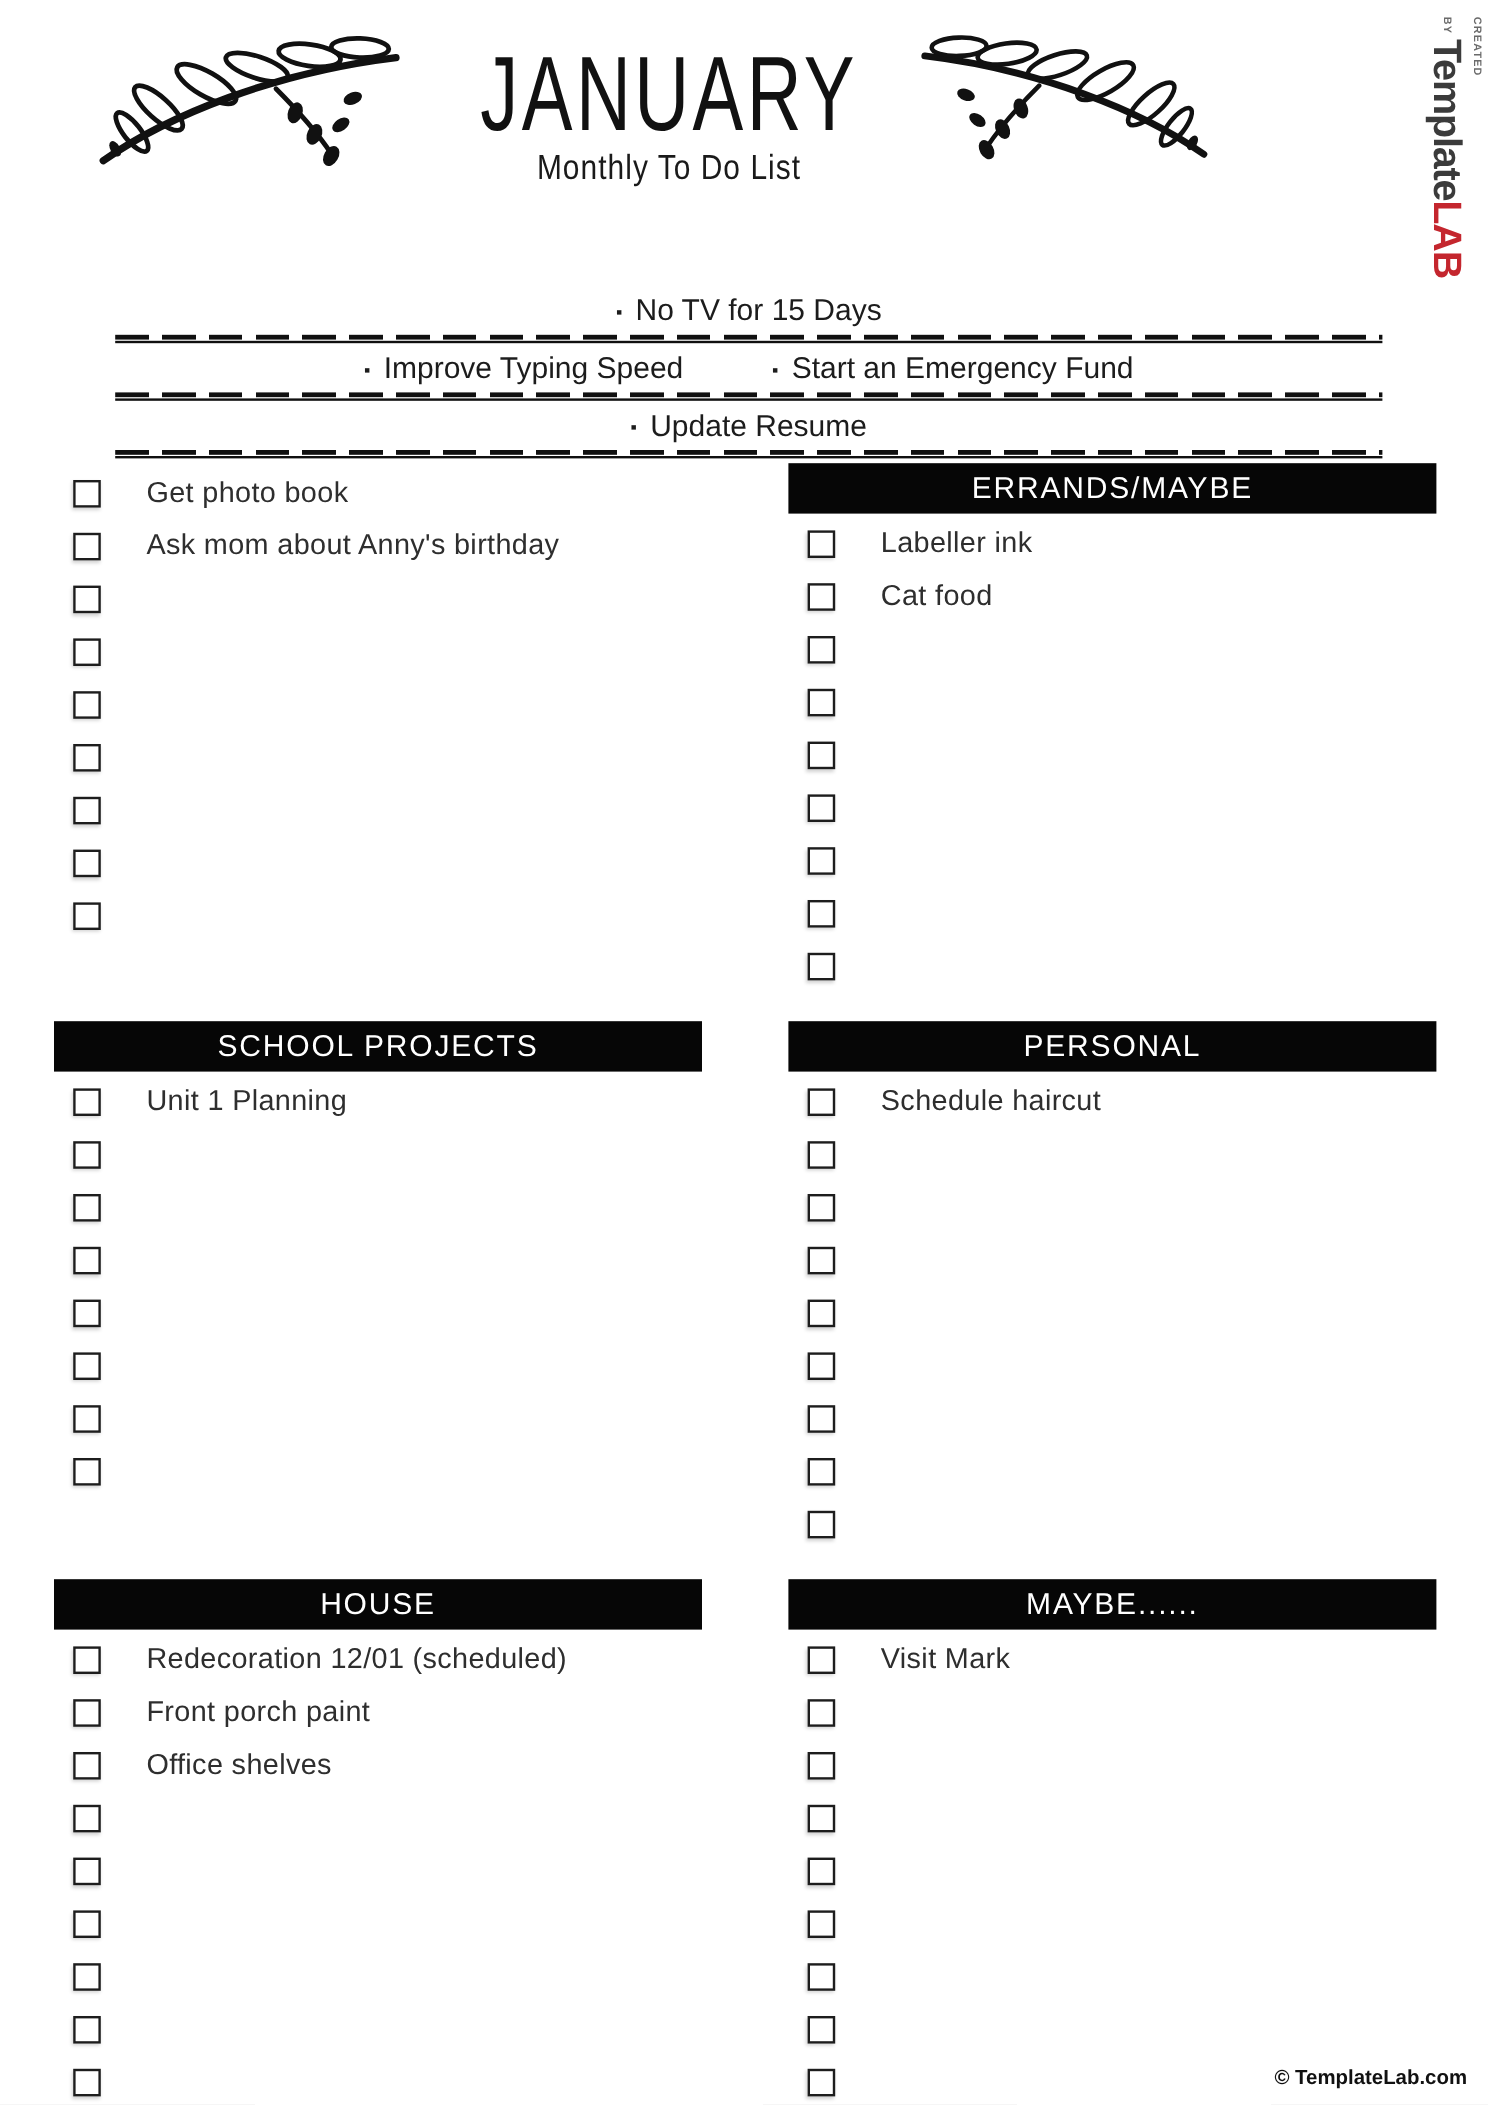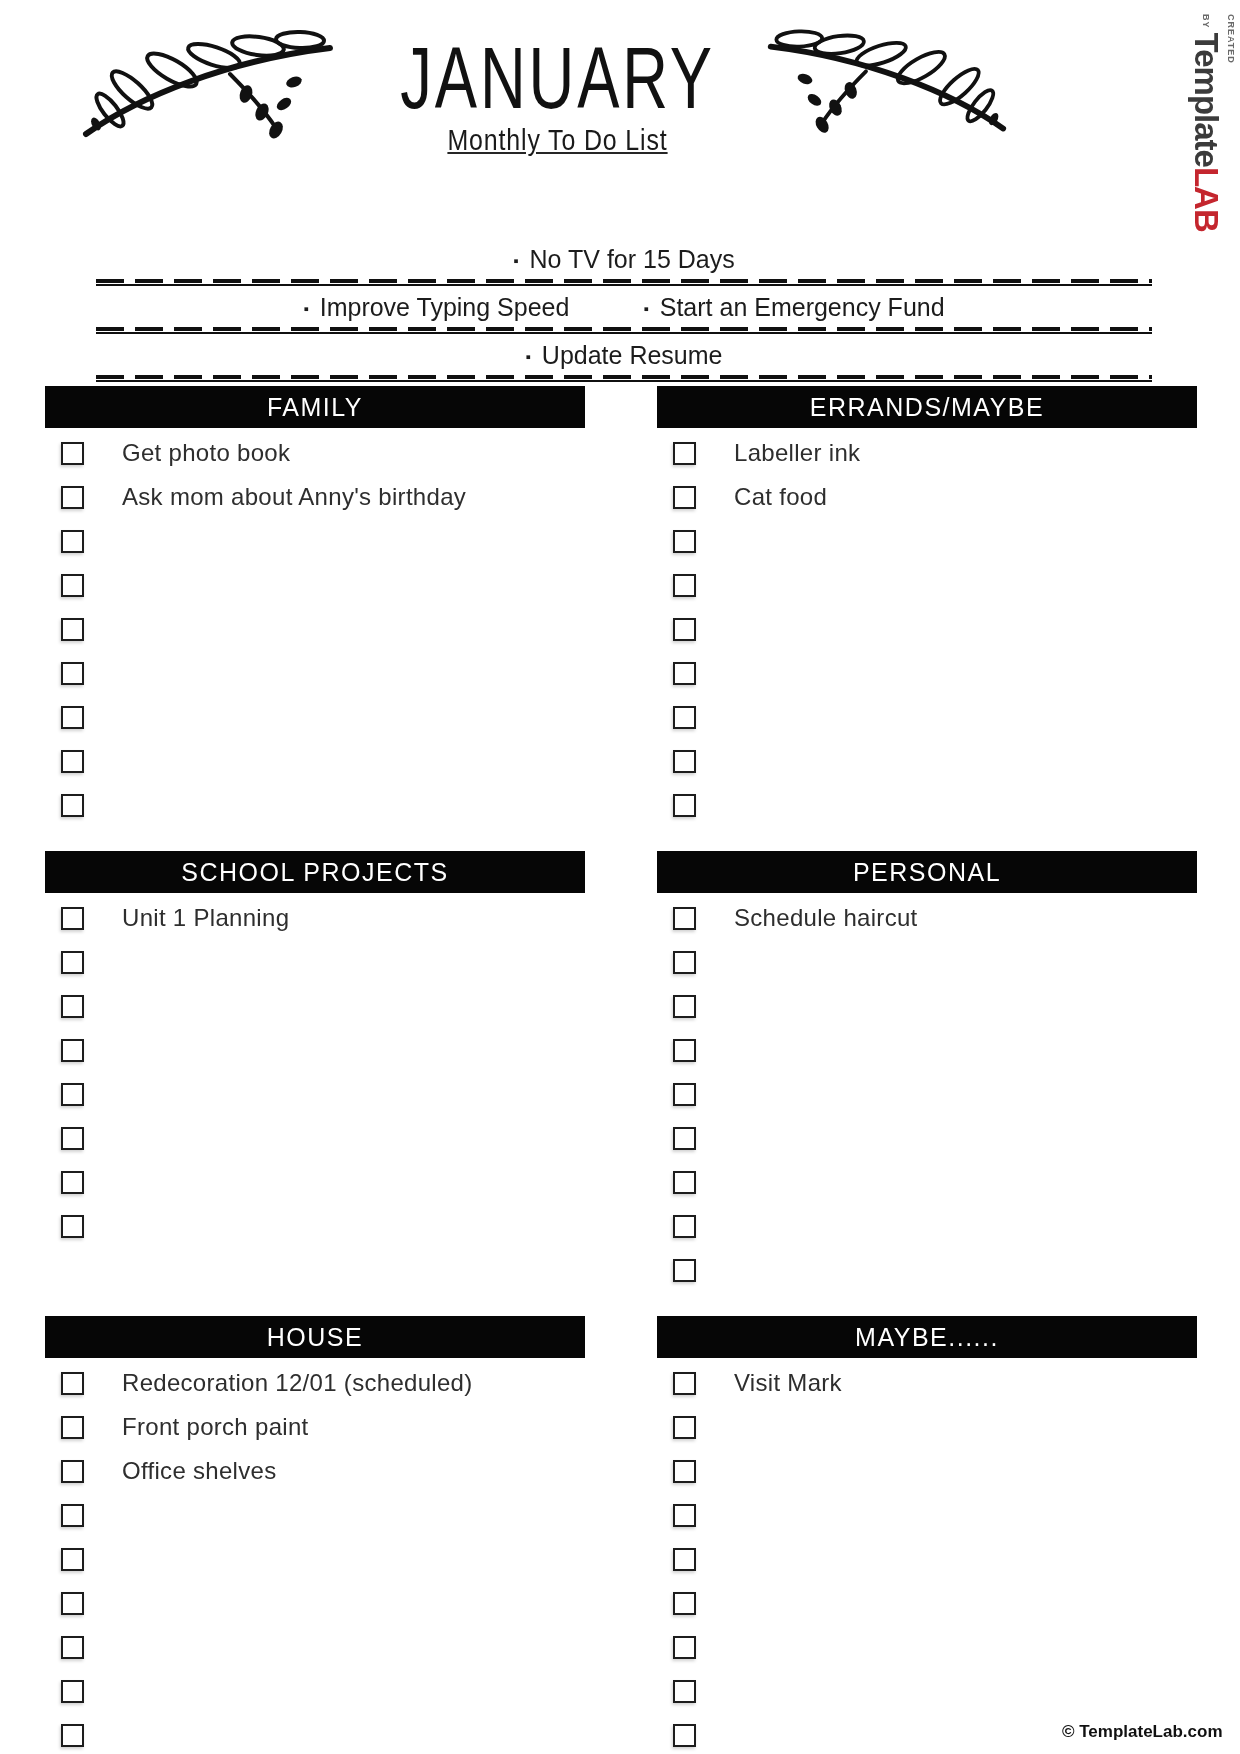--- a/index.html
+++ b/index.html
@@ -2,21 +2,21 @@
 <html><head>
 <meta charset="utf-8">
 <style>
   html,body{margin:0;padding:0;background:#e8e8e8;}
   .page{
     position:relative;width:1240px;height:1754px;background:#ffffff;
     margin:0 auto;overflow:hidden;
     font-family:"Liberation Sans","DejaVu Sans",sans-serif;color:#262626;
   }
   
-  .title-wrap{position:absolute;left:0;top:34px;width:1115px;text-align:center;text-decoration:underline;}
+  .title-wrap{position:absolute;left:0;top:34px;width:1115px;text-align:center;}
   .month-title{
     display:inline-block;font-size:88px;line-height:1;font-weight:400;color:#111;
     letter-spacing:4px;transform:scaleX(.72);transform-origin:center;
   }
   .subtitle{
     margin-top:2px;font-size:29px;color:#1a1a1a;letter-spacing:1px;
     transform:scaleX(.86);transform-origin:center;
   }
   .branch{position:absolute;top:18px;}
   .branch svg{display:block;}
@@ -159,21 +159,20 @@
         <span class="goal">
           <span class="bullet">▪</span>
           <span>Update Resume</span>
         </span>
       </div>
       <div class="goal-divider"></div>
     </div>
 
   <div class="board">
       <section class="section">
-        <div class="section-header">FAMILY</div>
         <div class="rows">
           <div class="row">
             <span class="checkbox"></span>
             <span class="item-label">Get photo book</span>
           </div>
           <div class="row">
             <span class="checkbox"></span>
             <span class="item-label">Ask mom about Anny's birthday</span>
           </div>
           <div class="row">

